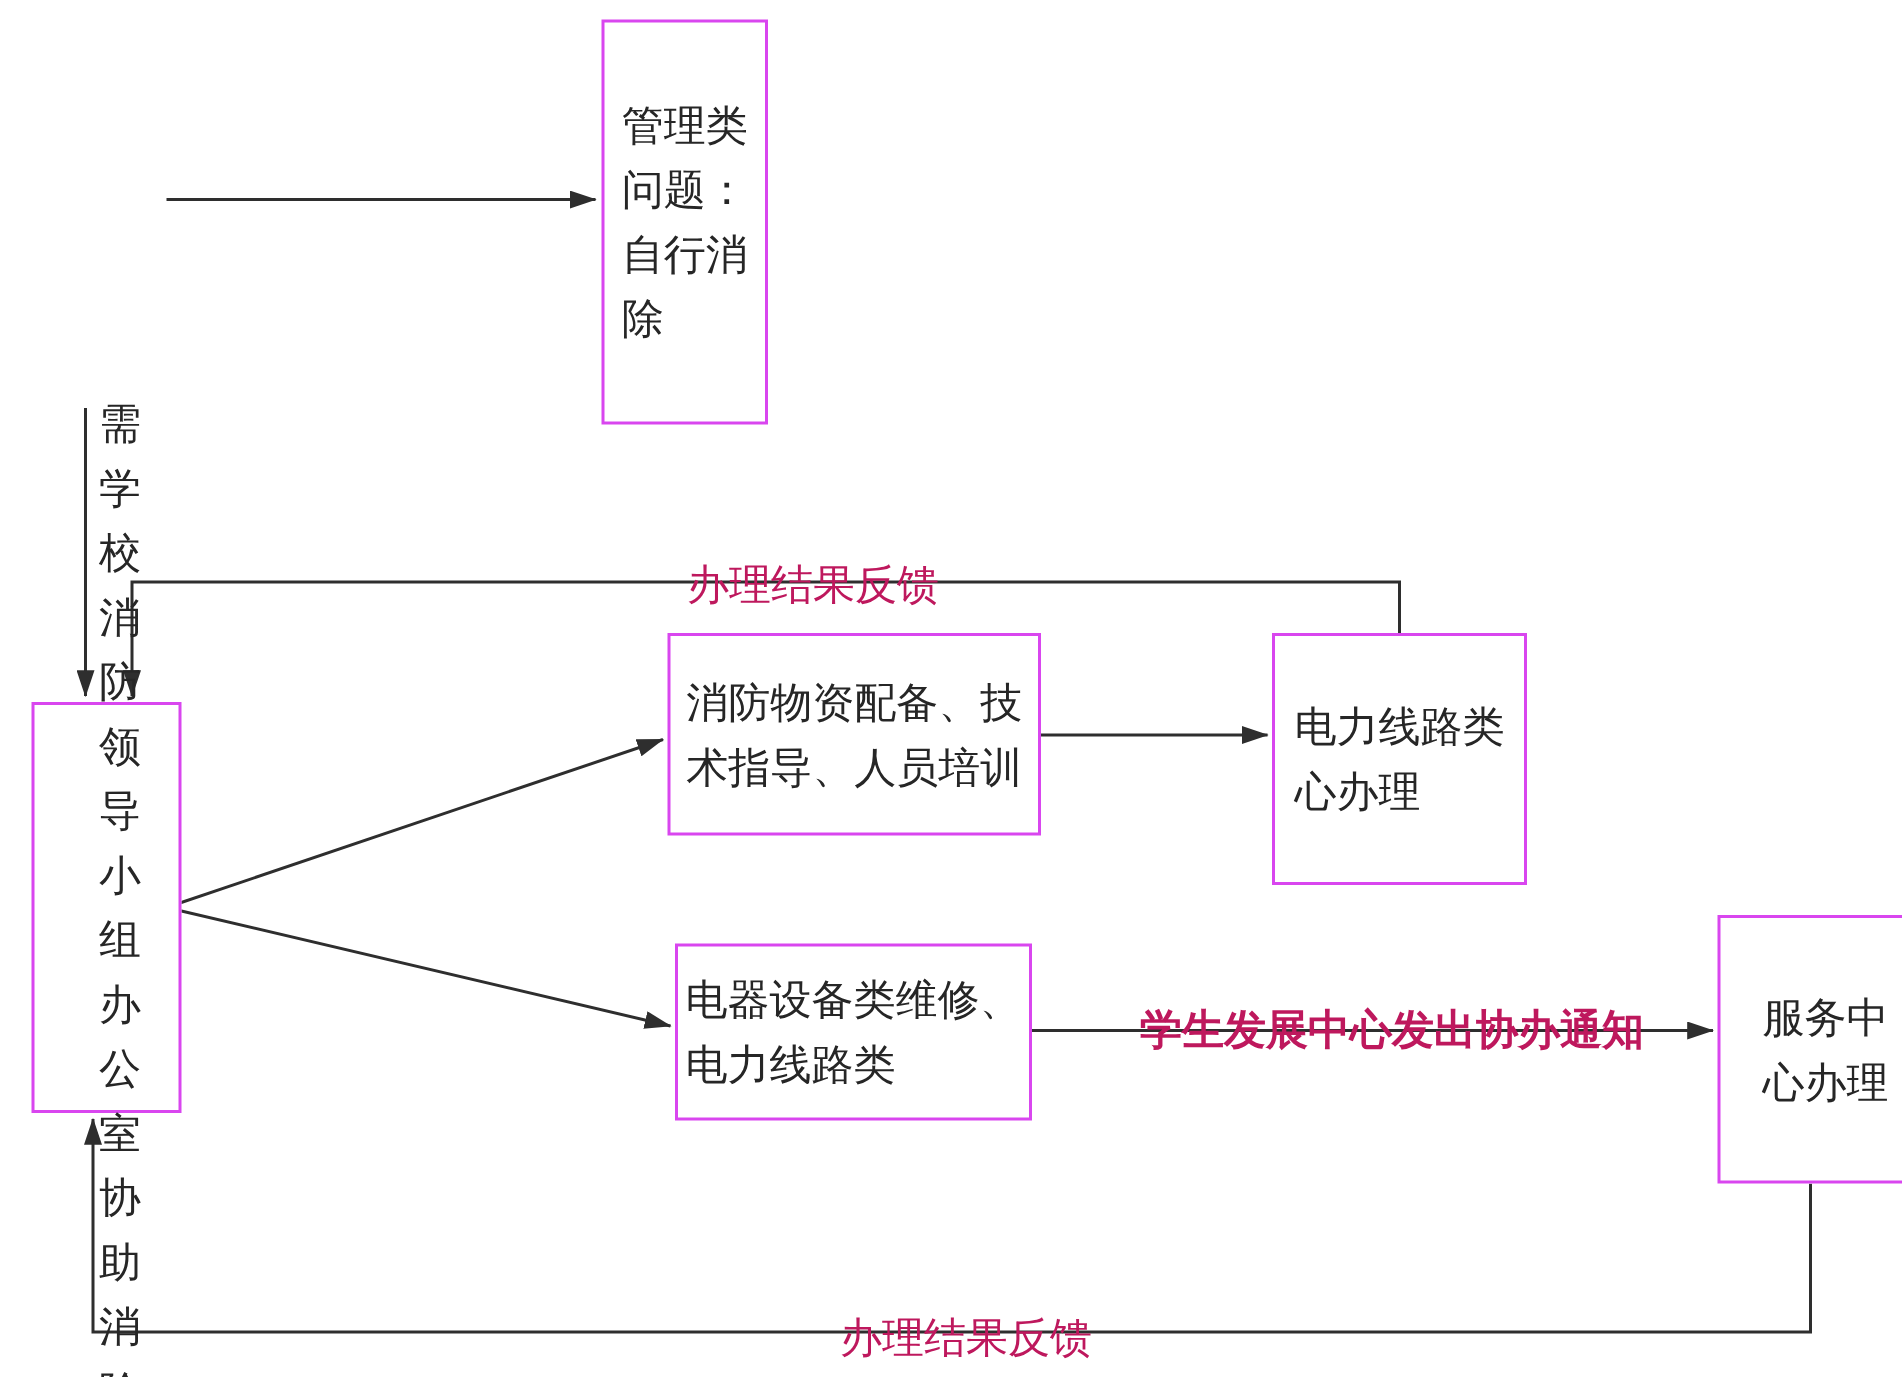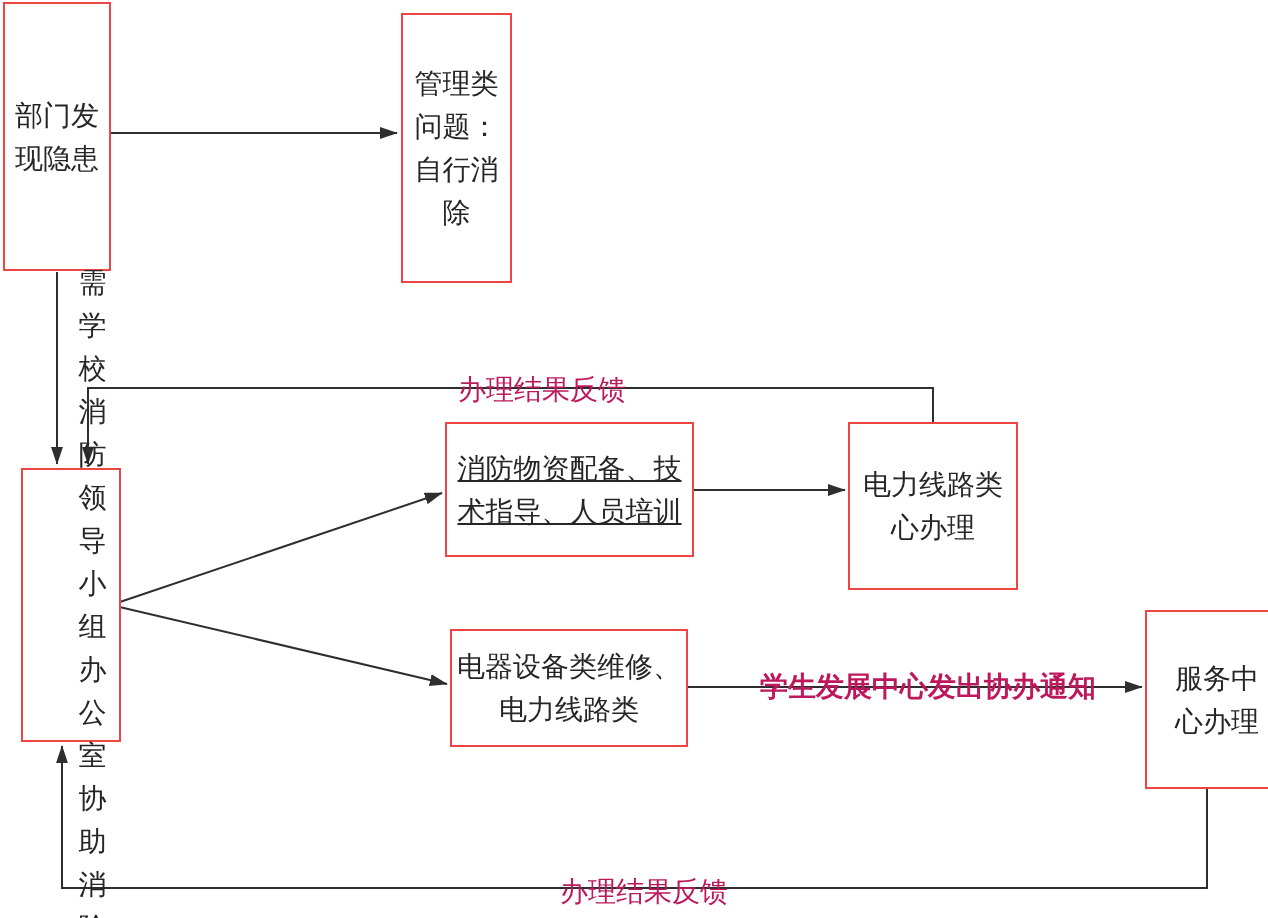--- a/index.html
+++ b/index.html
@@ -17,38 +17,37 @@
 
   .connector-layer {
     position: absolute;
     left: 0; top: 0;
     width: 1268px;
     height: 918px;
   }
 
   .node {
     position: absolute;
-    border: 2px solid #ef4444;
+    border: 2px solid #d946ef;
     background: #ffffff;
     display: flex;
     align-items: center;
     justify-content: center;
-    text-align: center;
     font-size: 28px;
     line-height: 43px;
     letter-spacing: 0px;
     color: #262626;
   }
   .node .node-text { white-space: pre-line; }
 
   
   .b1 { left: 3px;    top: 2px;   width: 108px; height: 269px; }
   .b2 { left: 401px;  top: 13px;  width: 111px; height: 270px; }
   .b3 { left: 21px;   top: 468px; width: 100px; height: 274px; padding-left: 43px; }
-  .b4 { left: 445px;  top: 422px; width: 249px; height: 135px; text-decoration: underline; }
+  .b4 { left: 445px;  top: 422px; width: 249px; height: 135px; }
   .b5 { left: 848px;  top: 422px; width: 170px; height: 168px; }
   .b6 { left: 450px;  top: 629px; width: 238px; height: 118px; }
   .b7 { left: 1145px; top: 610px; width: 144px; height: 179px; }
 
   .edge-label {
     position: absolute;
     font-size: 28px;
     line-height: 32px;
     white-space: nowrap;
     color: #be185d;
@@ -79,24 +78,20 @@
 
     <line x1="111" y1="605" x2="447" y2="684" stroke="#2e2e2e" stroke-width="2" marker-end="url(#ah)"></line>
 
     <line x1="694" y1="490" x2="845" y2="490" stroke="#2e2e2e" stroke-width="2" marker-end="url(#ah)"></line>
 
     <line x1="688" y1="687" x2="1142" y2="687" stroke="#2e2e2e" stroke-width="2" marker-end="url(#ah)"></line>
 
     <polyline points="1207,789 1207,888 62,888 62,746" fill="none" stroke="#2e2e2e" stroke-width="2" marker-end="url(#ah)"></polyline>
   </svg>
 
-  <div class="node b1">
-    <span class="node-text">部门发
-现隐患</span>
-  </div>
 
   <div class="node b2">
     <span class="node-text">管理类
 问题：
 自行消
 除</span>
   </div>
 
   <div class="node b3">
     <span class="node-text">需学校

